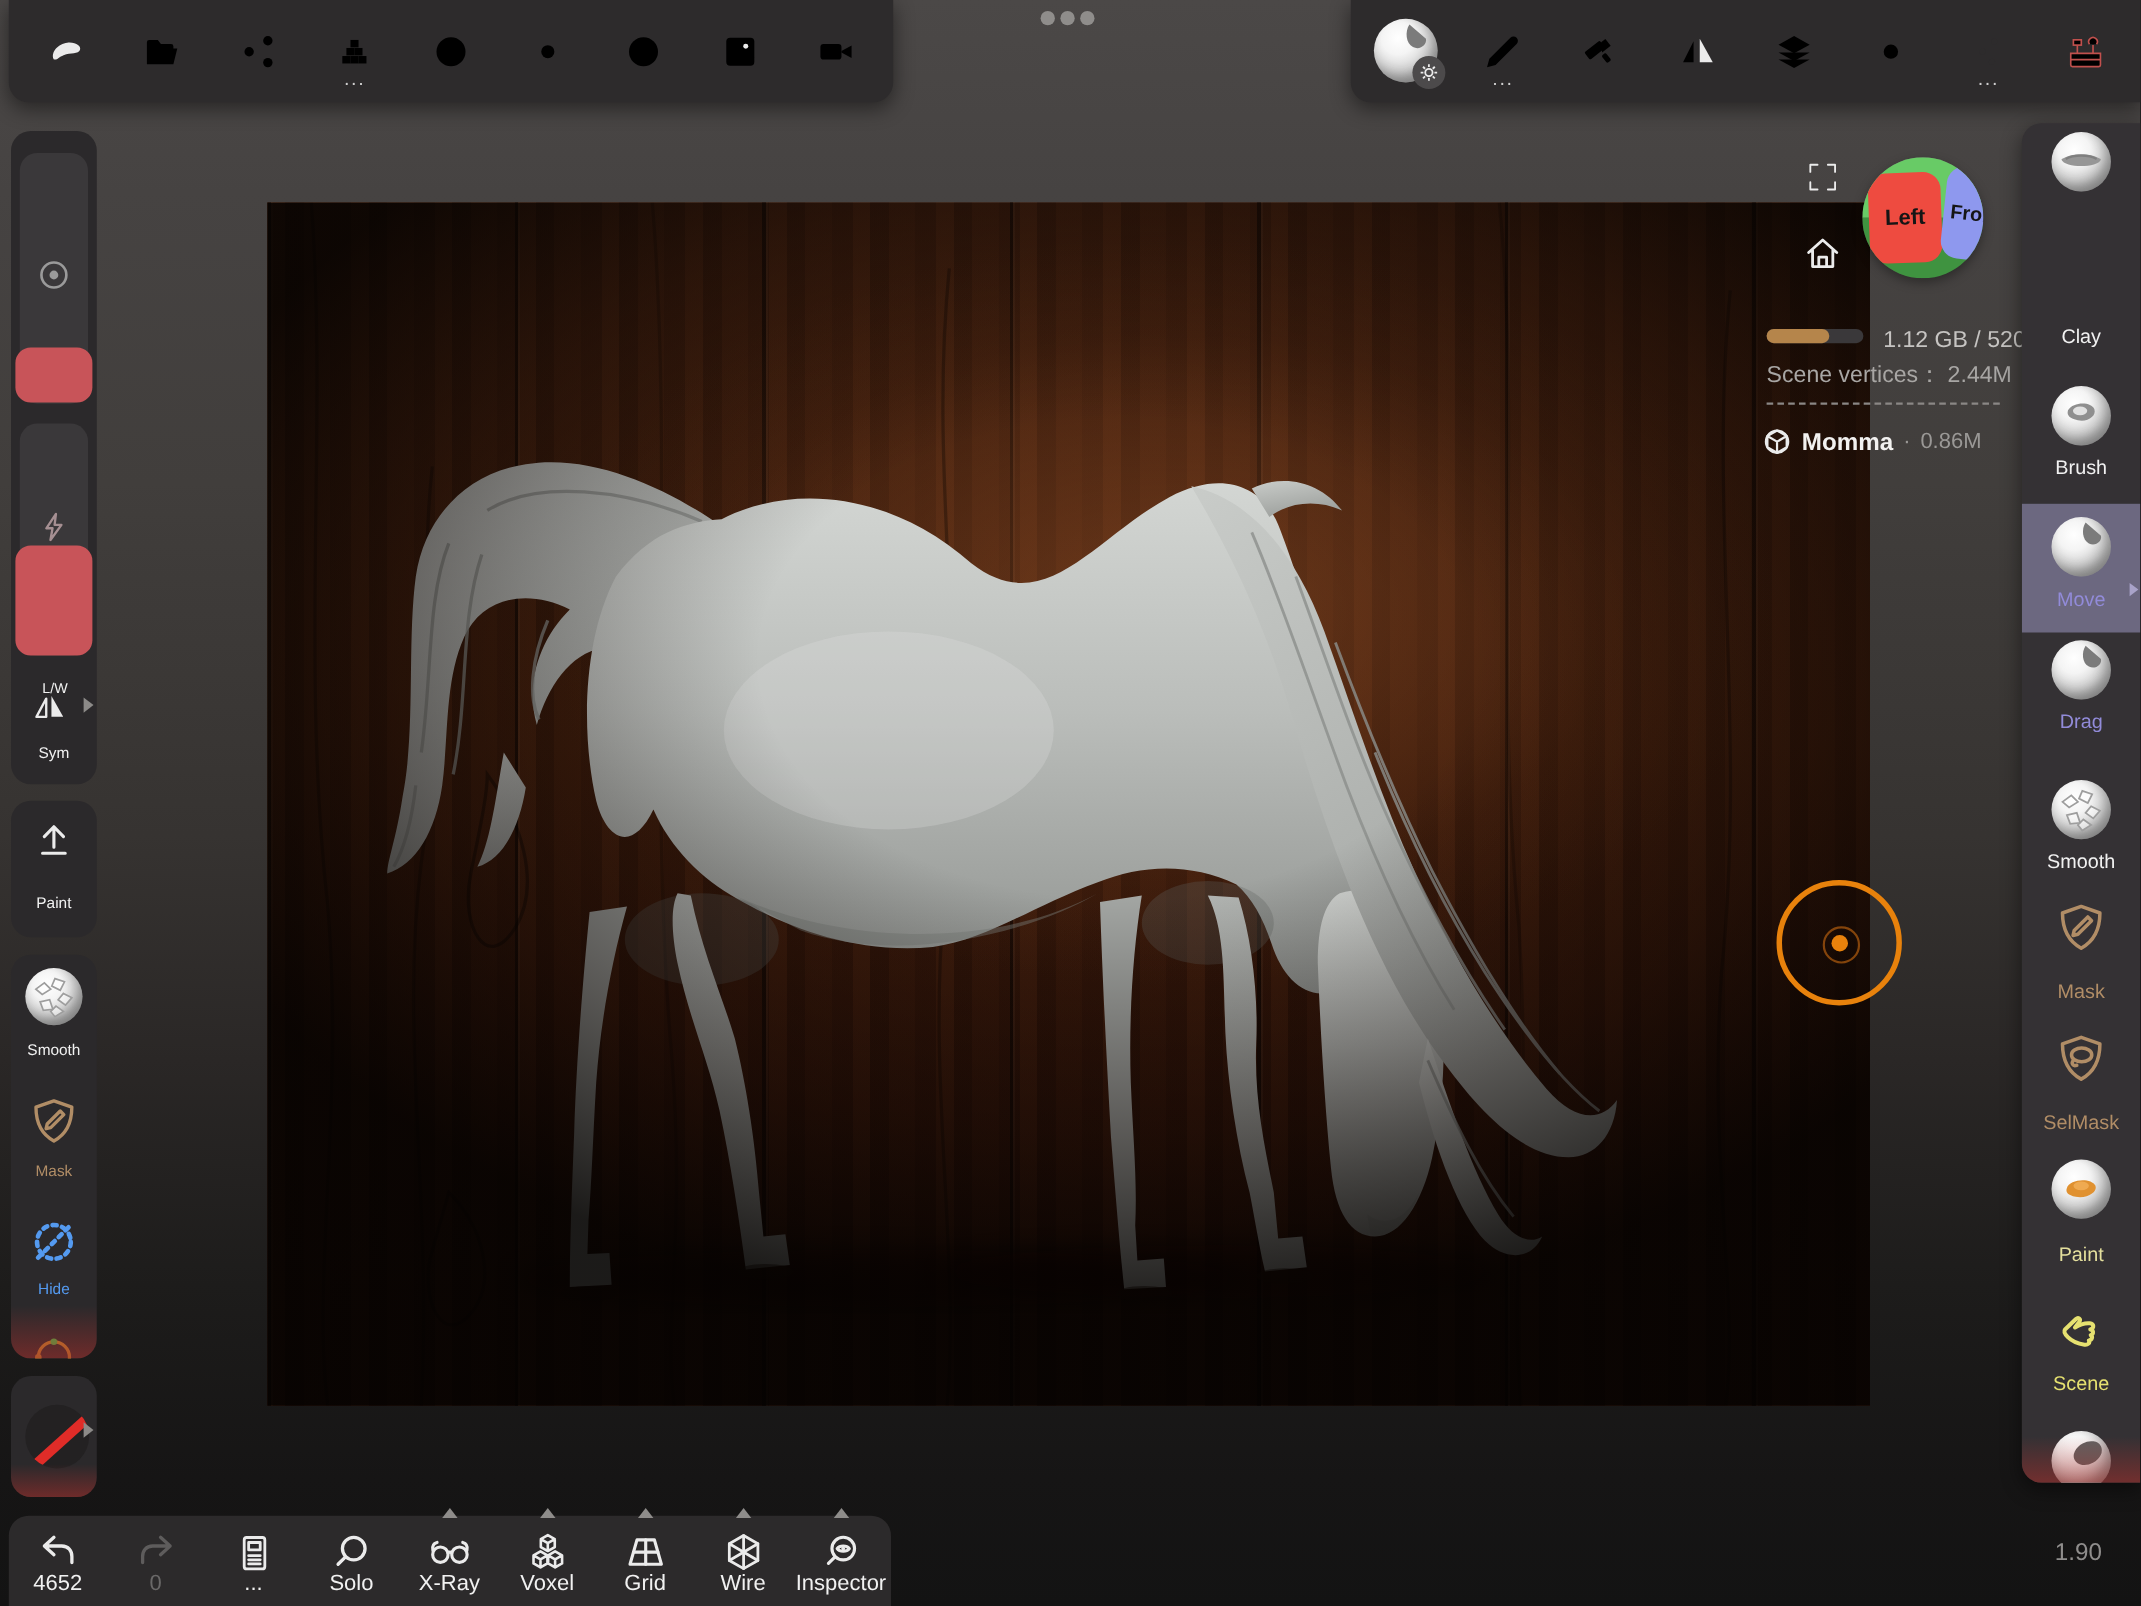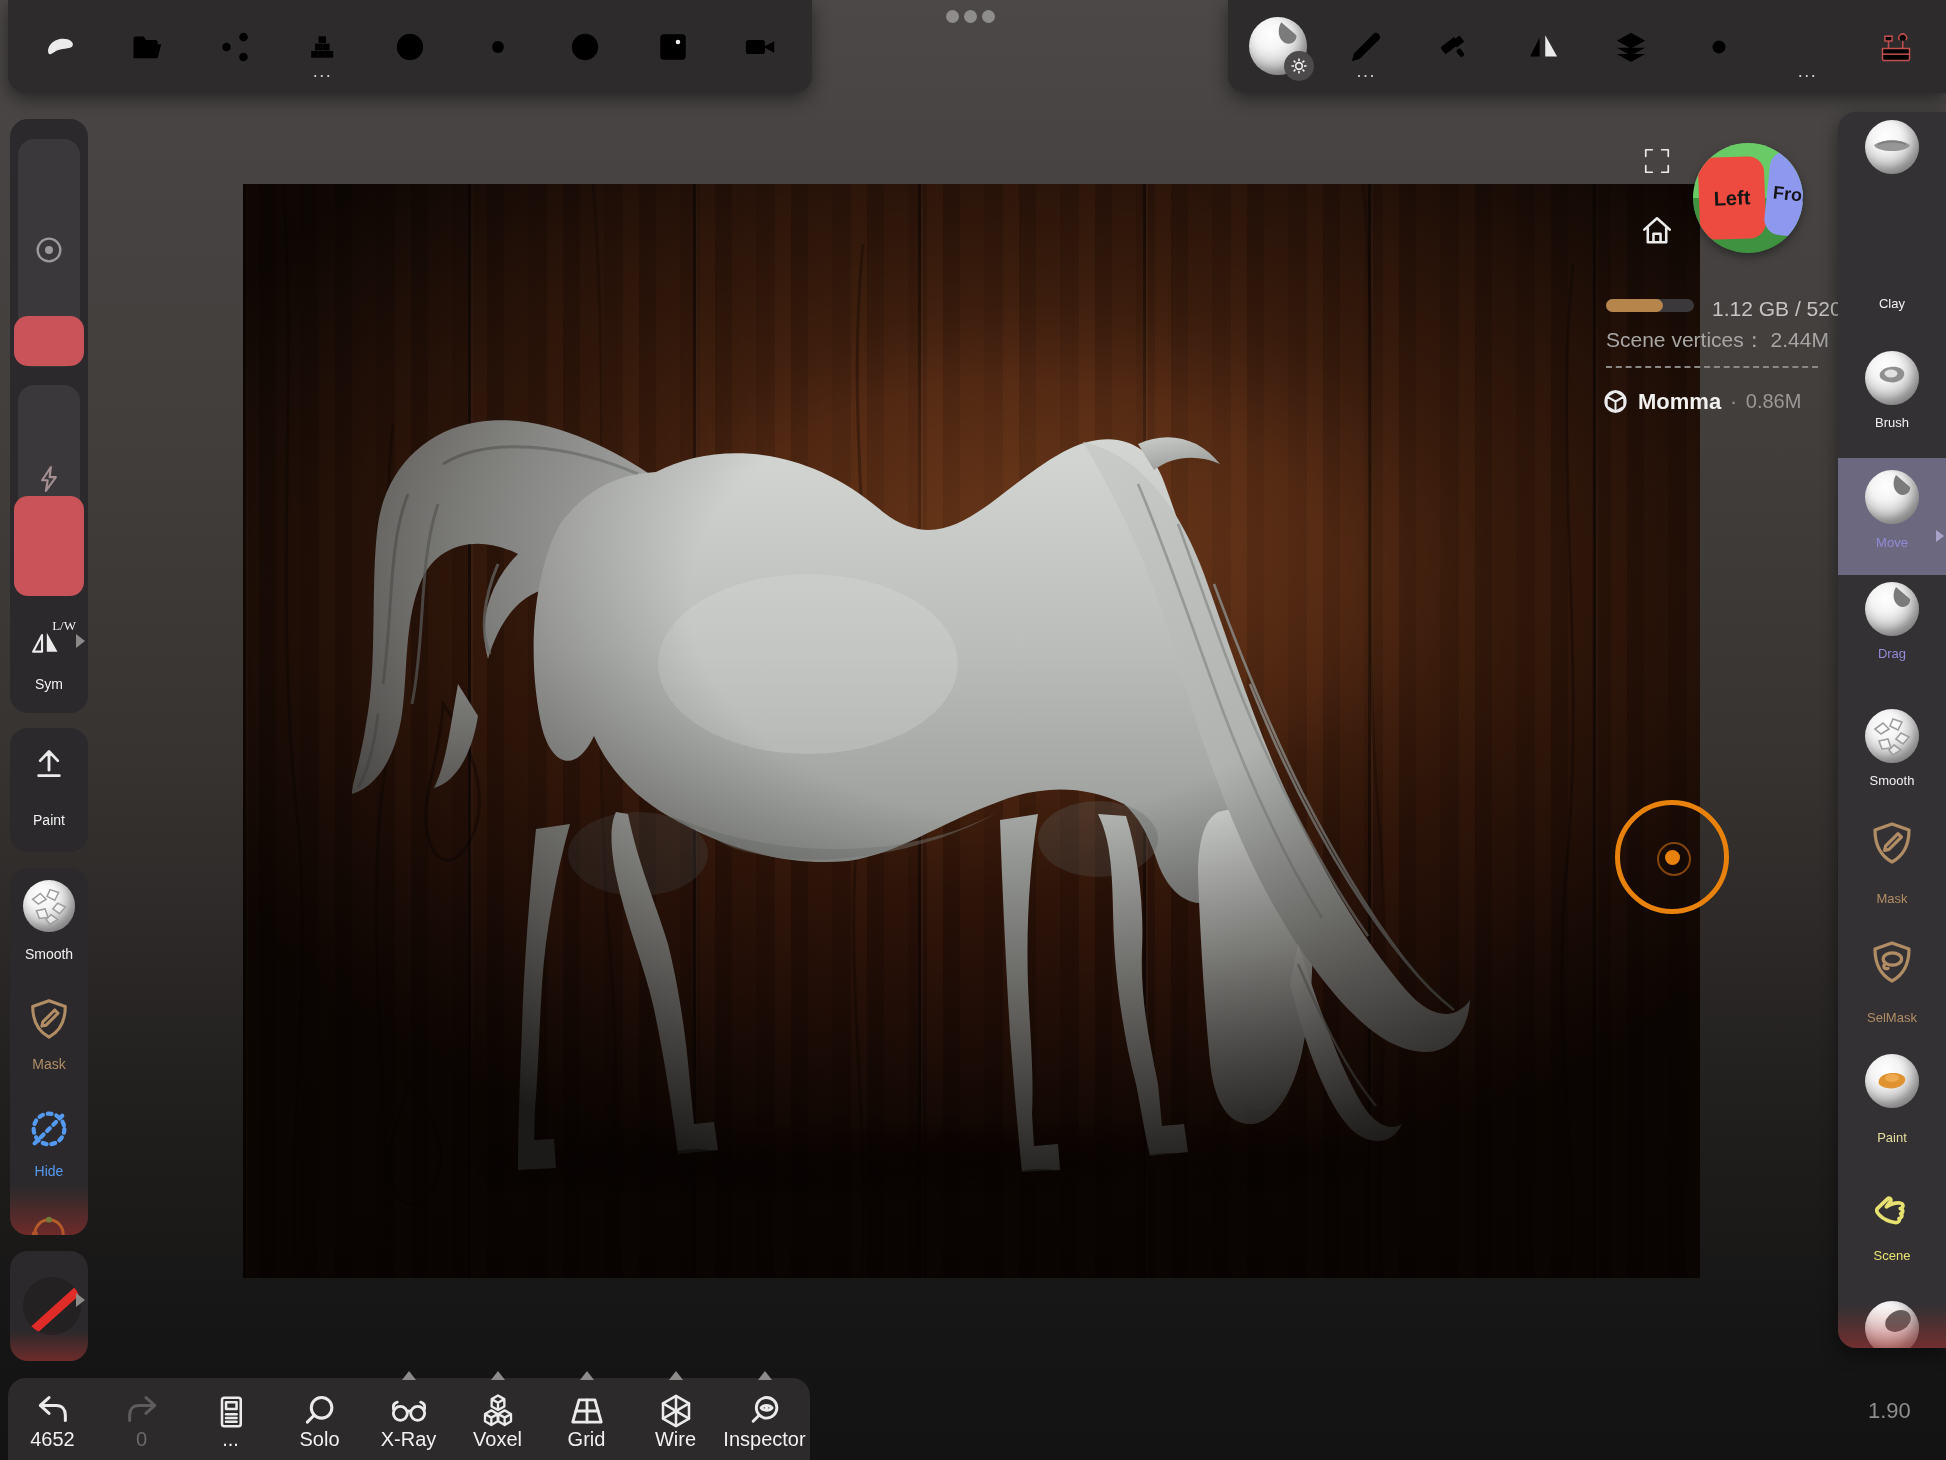--- a/index.html
+++ b/index.html
@@ -58,21 +58,21 @@
   .lp2{left:10px;top:728px;width:78px;height:124px;border-radius:18px;background:#2b292b;}
   .lp3{left:10px;top:868px;width:78px;height:367px;border-radius:18px;background:#2b292b;overflow:hidden;}
   .lp4{left:10px;top:1251px;width:78px;height:110px;border-radius:18px;background:#2b292b;overflow:hidden;}
   .red-fade{position:absolute;left:0;right:0;bottom:0;height:48px;background:linear-gradient(180deg,rgba(160,42,40,0),rgba(165,45,42,.55));}
   .chev{position:absolute;width:0;height:0;border-top:7px solid transparent;border-bottom:7px solid transparent;border-left:9px solid #8c8a88;}
   .falloff-circle{position:absolute;left:13px;top:26px;width:58px;height:58px;border-radius:50%;background:#232122;overflow:hidden;}
   .falloff-slash{position:absolute;left:-8px;top:25px;width:90px;height:9px;background:#e02c28;transform:rotate(-42deg);}
   
   .rp{left:1838px;top:112px;width:108px;height:1236px;background:#343134;border-radius:18px 0 0 18px;overflow:hidden;box-shadow:0 6px 18px rgba(0,0,0,.45);}
   .rp-row{position:absolute;left:0;width:108px;text-align:center;}
-  .rp-label{position:absolute;left:0;width:108px;text-align:center;font-size:13px;color:#f1f1f1;}
+  .rp-label{position:absolute;left:0;width:108px;text-align:center;font-size:18px;color:#f1f1f1;}
   .rp-active{position:absolute;left:0;top:346px;width:108px;height:117px;background:#6c6880;}
   .tsphere{position:relative;width:54px;height:54px;margin:0 auto;border-radius:50%;
      background:radial-gradient(circle at 38% 30%, #ffffff 0%, #f4f4f4 28%, #cfcfcf 58%, #a3a3a3 82%, #8d8d8d 100%);
      box-shadow:inset -5px -7px 10px rgba(40,40,40,.30);}
   .tsphere svg{position:absolute;left:0;top:0;}
   .shield-icon svg{stroke:#b18d66;}
   
   .bt-bar{left:8px;top:1378px;width:802px;height:82px;border-radius:18px 18px 0 0;background:#2c2a2b;display:flex;}
   .bt-item{position:relative;width:89px;height:82px;display:flex;flex-direction:column;align-items:center;}
   .bt-item .icon{height:52px;display:flex;align-items:flex-end;justify-content:center;}
@@ -402,21 +402,21 @@
       </div>
     </div>
     <div class="slider-handle" style="top:197px;height:50px;"></div>
     <div class="slider-track" style="top:266px;height:211px;"></div>
     <div class="slider-handle" style="top:377px;height:100px;"></div>
     <div class="icon" style="position:absolute;left:50%;top:345px;transform:translateX(-50%);">
       <svg width="30" height="30" viewBox="0 0 24 24" style="stroke:#a58f92;stroke-width:1.7;">
           <path d="M13.5 2.5 L6.5 13 H11 L9.5 21.5 L17.5 10.5 H12.5 Z"></path>
         </svg>
     </div>
-    <div class="lp-label" style="top:499px;left:14px;width:52px;font-size:13px;text-align:right;font-family:Liberation Serif, serif;">L/W</div>
+    <div class="lp-label" style="top:499px;left:14px;width:52px;font-size:13px;text-align:center;">L/W</div>
     <div class="icon" style="position:absolute;left:16px;top:503px;">
       <svg width="38" height="38" viewBox="0 0 32 32">
           <path d="M13.5 11 L6 25 H13.5 Z"></path>
           <path d="M17.5 9 L26.5 25 H17.5 Z" fill="#ebebeb" stroke="none"></path>
         </svg>
     </div>
     <div class="chev" style="left:66px;top:515px;"></div>
     <div class="lp-label" style="top:557px;">Sym</div>
   </div>
 

